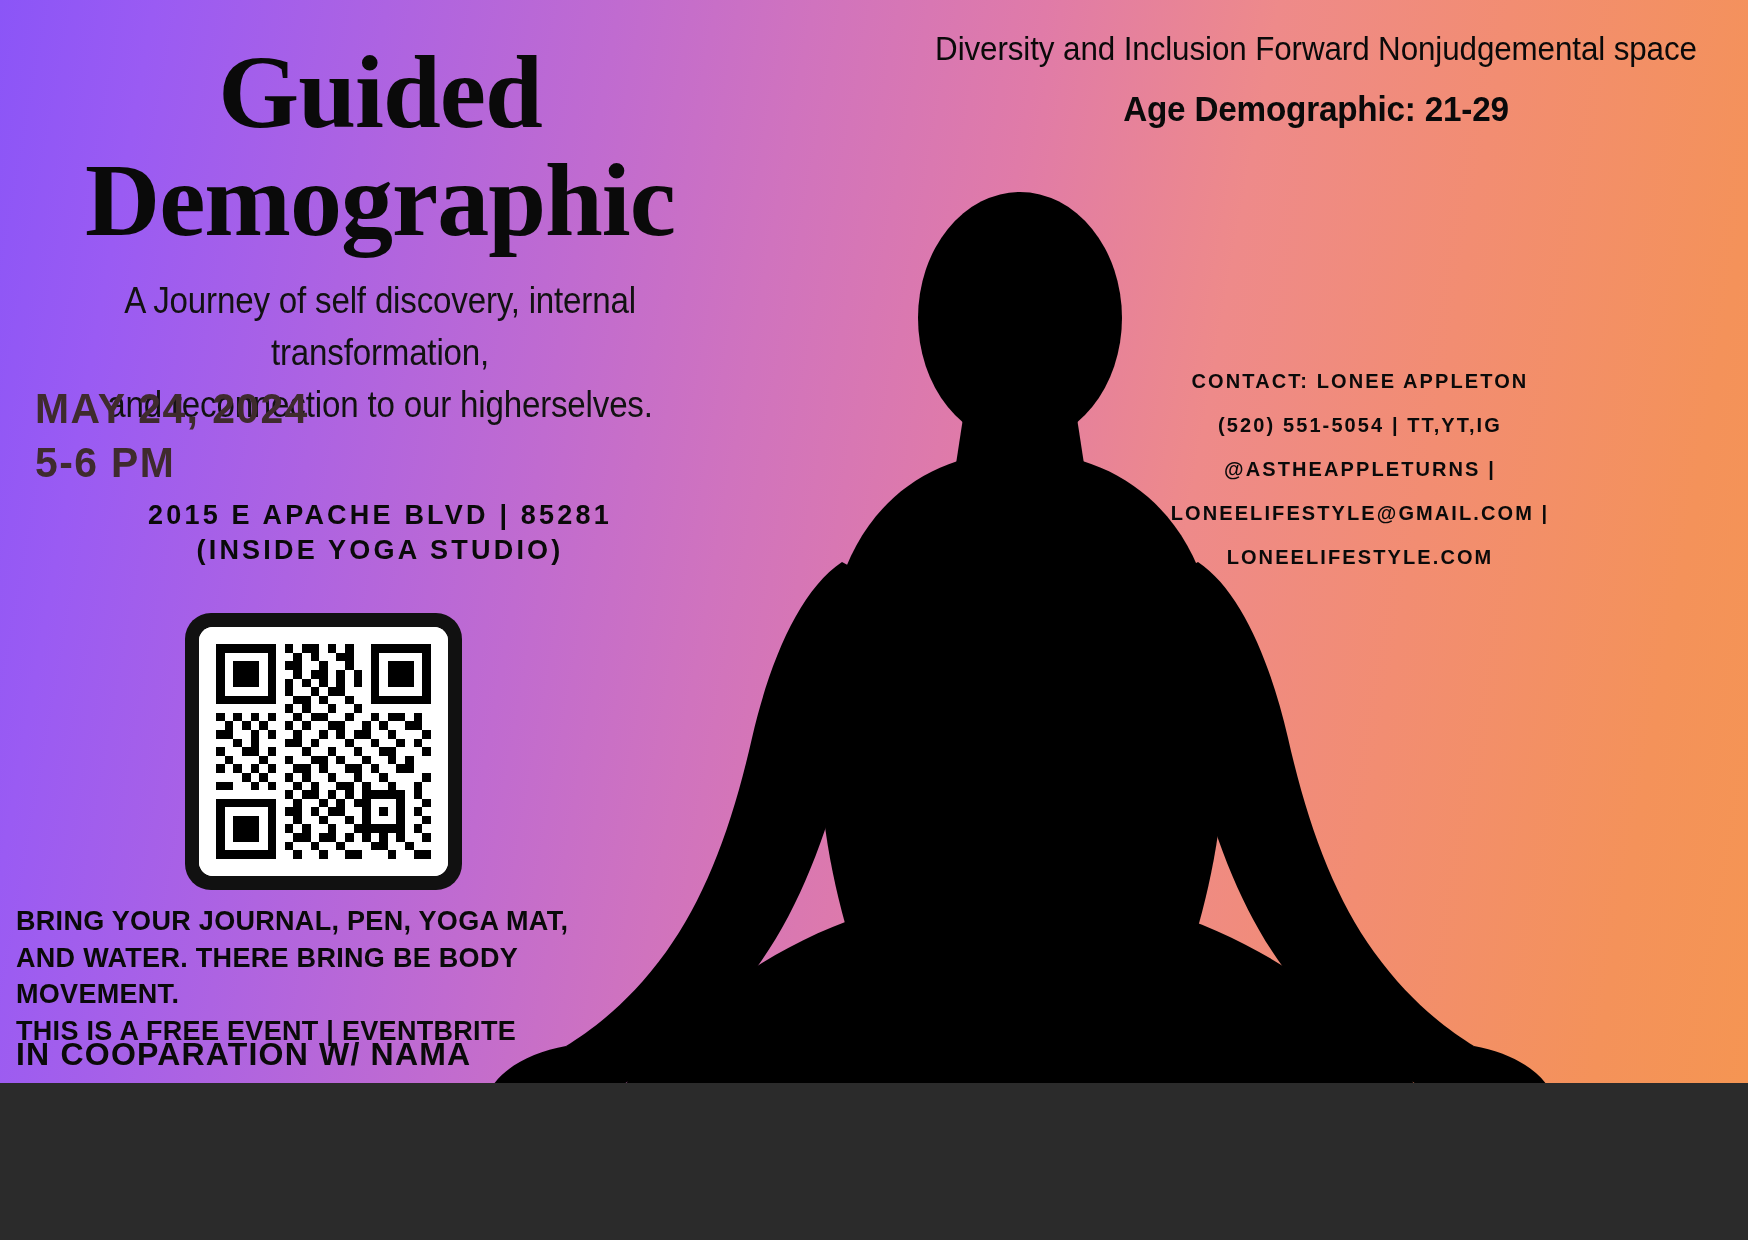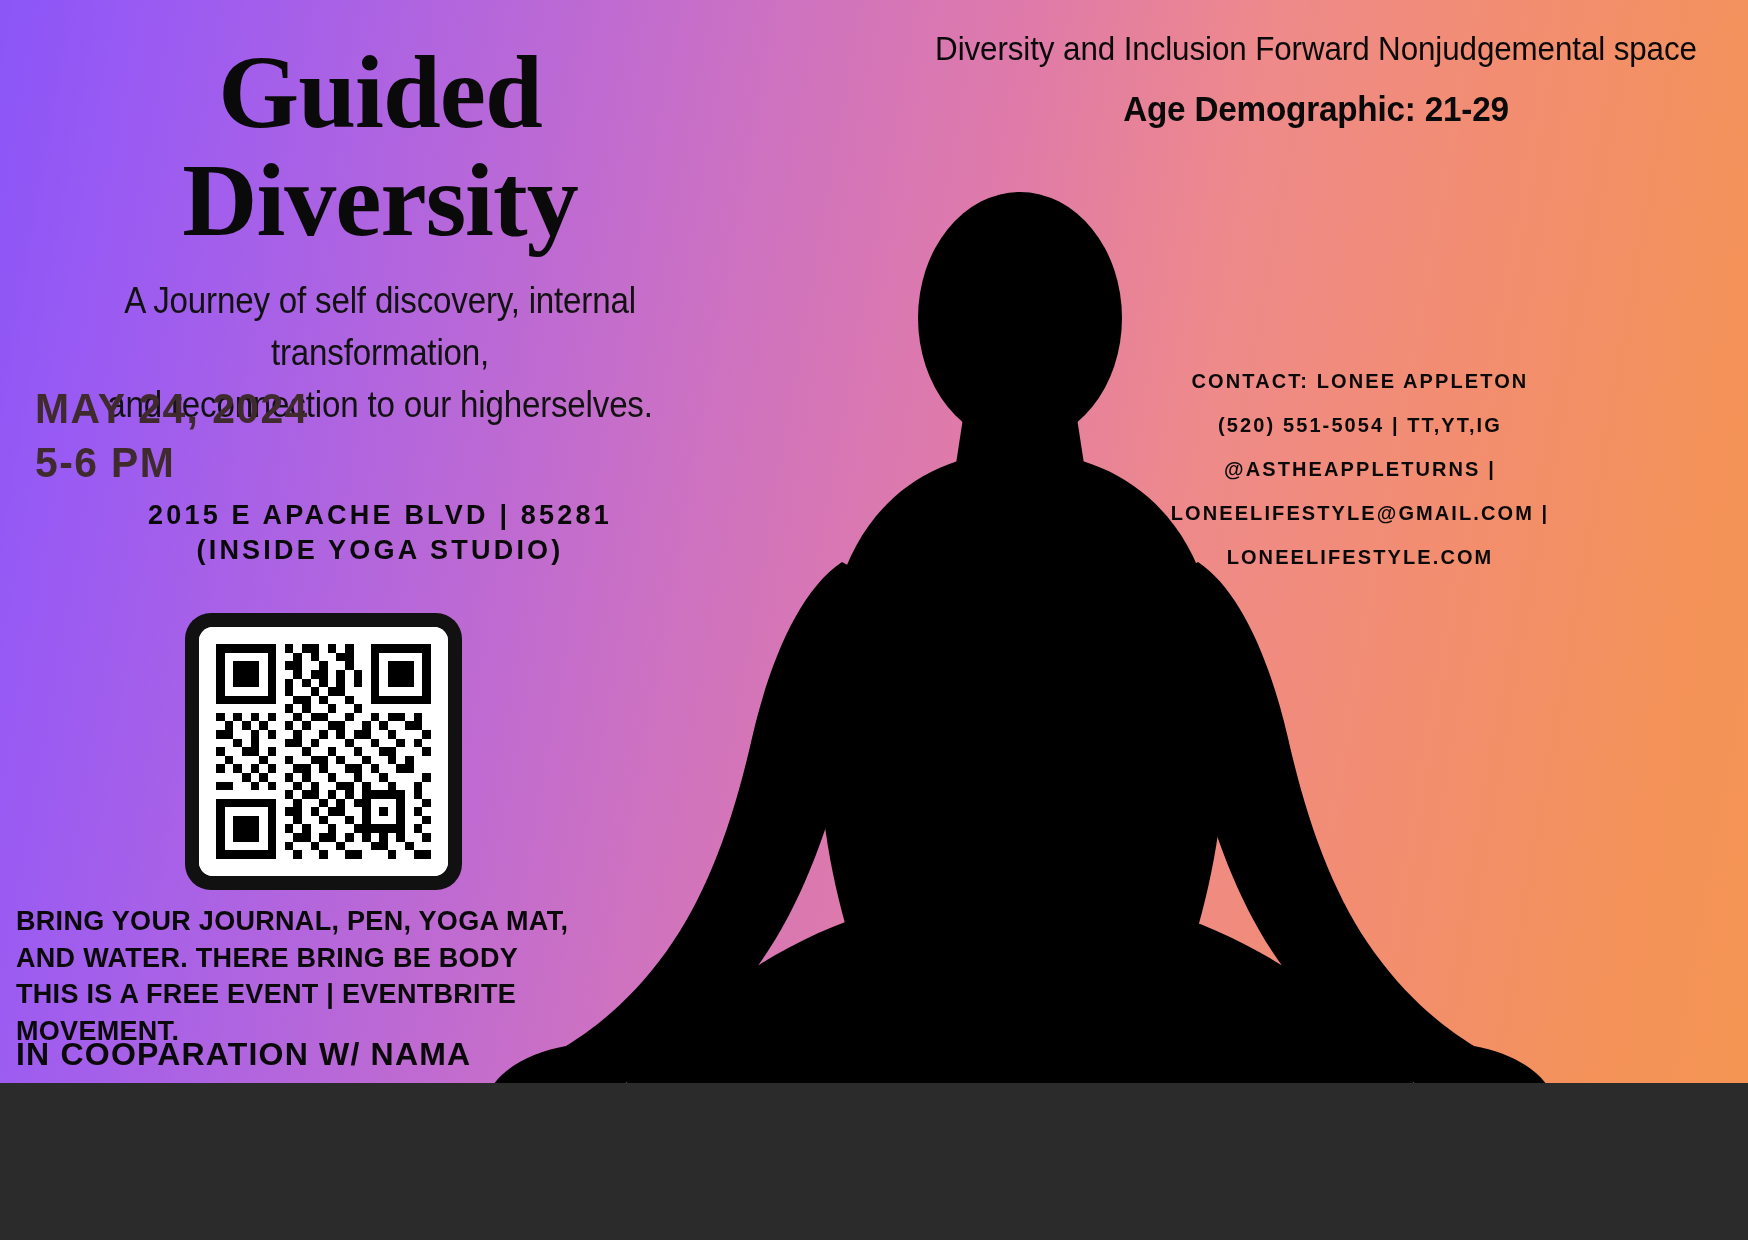--- a/index.html
+++ b/index.html
@@ -250,21 +250,21 @@
              C 1016 972, 972 956, 956 928 C 944 906, 958 880, 984 868 Z
              M 1016 902 C 1000 896, 982 902, 982 914 C 982 928, 1002 938, 1022 932
              C 1038 928, 1036 908, 1016 902 Z" fill="#000" fill-rule="evenodd"></path>
 
     <path d="M120 878 L 30 900 L 10 948 L 108 930 Z" fill="#000"></path>
     <path d="M990 878 L 1080 900 L 1100 948 L 1002 930 Z" fill="#000"></path>
   </svg>
 
   <div class="title-block">
     <div class="title-line">Guided</div>
-    <div class="title-line">Diversity</div>
+    <div class="title-line">Demographic</div>
   </div>
 
   <div class="tagline">
     <div>A Journey of self discovery, internal transformation,</div>
     <div>and reconnection to our higherselves.</div>
   </div>
 
   <div class="datetime">
     <div class="date-line">MAY 24, 2024</div>
     <div class="time-line">5-6 PM</div>
@@ -455,22 +455,22 @@
             <rect x="22" y="26" width="1" height="1"></rect>
           <rect x="25" y="26" width="2" height="1"></rect>
         </g>
       </svg>
     </div>
   </div>
 
   <div class="notes">
     <div class="note-line">BRING YOUR JOURNAL, PEN, YOGA MAT,</div>
     <div class="note-line">AND WATER. THERE BRING BE BODY</div>
+    <div class="note-line">MOVEMENT.</div>
     <div class="note-line">THIS IS A FREE EVENT | EVENTBRITE</div>
-    <div class="note-line">MOVEMENT.</div>
   </div>
 
   <div class="coop">IN COOPARATION W/ NAMA</div>
 
   <div class="header-right">
     <div class="diversity-line">Diversity and Inclusion Forward Nonjudgemental space</div>
     <div class="age-line">Age Demographic: 21-29</div>
   </div>
 
   <div class="contact">

